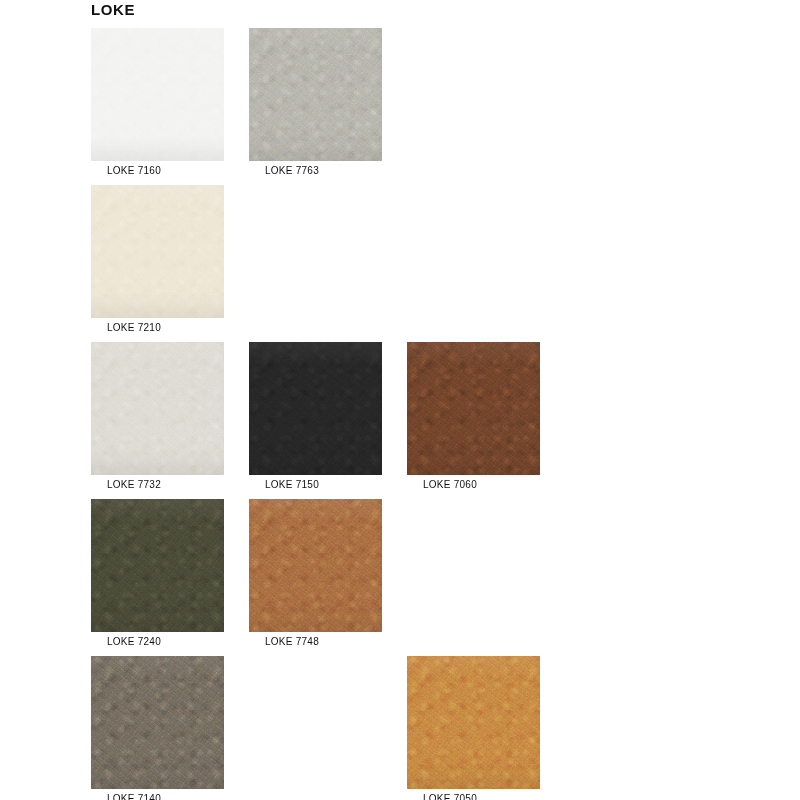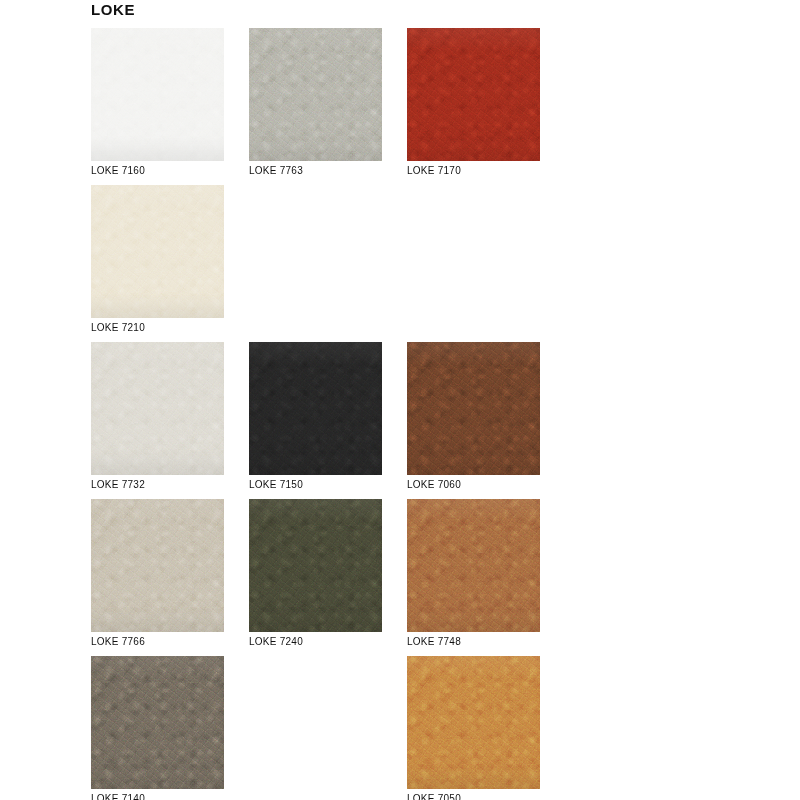--- a/index.html
+++ b/index.html
@@ -109,21 +109,21 @@
   .swatch-chip .vignette {
     position: absolute;
     inset: 0;
     background:
       linear-gradient(180deg, rgba(255,255,255,0.05) 0%, rgba(0,0,0,0.00) 18%,
                               rgba(0,0,0,0.00) 82%, rgba(0,0,0,0.06) 100%);
   }
 
   .swatch-label {
     position: absolute;
-    left: 0;
+    left: 16px;
     top: 136px;
     font-size: 10px;
     line-height: 14px;
     font-weight: normal;
     color: #111111;
     letter-spacing: 0.25px;
     white-space: nowrap;
   }
 </style>
 </head>
@@ -161,36 +161,20 @@
                 <filter id="n2">
                   <feTurbulence type="fractalNoise" baseFrequency="0.9" numOctaves="4"></feTurbulence>
                 </filter>
                 <rect width="100%" height="100%" filter="url(#n2)"></rect>
               </svg>
           </div>
           <div class="vignette"></div>
         </div>
         <div class="swatch-label">LOKE 7763</div>
       </div>
-      <div class="swatch-cell">
-        <div class="swatch-chip" style="background-color: rgb(157, 42, 27);">
-          <div class="grain"></div>
-          <div class="grain2"></div>
-          <div class="noise">
-            <svg xmlns="http://www.w3.org/2000/svg">
-                <filter id="n4">
-                  <feTurbulence type="fractalNoise" baseFrequency="0.88" numOctaves="4"></feTurbulence>
-                </filter>
-                <rect width="100%" height="100%" filter="url(#n4)"></rect>
-              </svg>
-          </div>
-          <div class="vignette"></div>
-        </div>
-        <div class="swatch-label">LOKE 7170</div>
-      </div>
     </div>
 
     <div class="swatch-row">
       <div class="swatch-cell">
         <div class="swatch-chip" style="background-color: rgb(236, 229, 210);">
           <div class="grain"></div>
           <div class="grain2"></div>
           <div class="noise">
             <svg xmlns="http://www.w3.org/2000/svg">
                 <filter id="n5">
@@ -255,36 +239,20 @@
         <div class="swatch-label">LOKE 7060</div>
       </div>
       <div class="swatch-cell empty-cell">
         <div class="swatch-chip"></div>
 
       </div>
     </div>
 
     <div class="swatch-row">
       <div class="swatch-cell">
-        <div class="swatch-chip" style="background-color: rgb(198, 190, 173);">
-          <div class="grain"></div>
-          <div class="grain2"></div>
-          <div class="noise">
-            <svg xmlns="http://www.w3.org/2000/svg">
-                <filter id="n12">
-                  <feTurbulence type="fractalNoise" baseFrequency="0.83" numOctaves="4"></feTurbulence>
-                </filter>
-                <rect width="100%" height="100%" filter="url(#n12)"></rect>
-              </svg>
-          </div>
-          <div class="vignette"></div>
-        </div>
-        <div class="swatch-label">LOKE 7766</div>
-      </div>
-      <div class="swatch-cell">
         <div class="swatch-chip" style="background-color: rgb(69, 70, 52);">
           <div class="grain"></div>
           <div class="grain2"></div>
           <div class="noise">
             <svg xmlns="http://www.w3.org/2000/svg">
                 <filter id="n13">
                   <feTurbulence type="fractalNoise" baseFrequency="0.95" numOctaves="4"></feTurbulence>
                 </filter>
                 <rect width="100%" height="100%" filter="url(#n13)"></rect>
               </svg>

